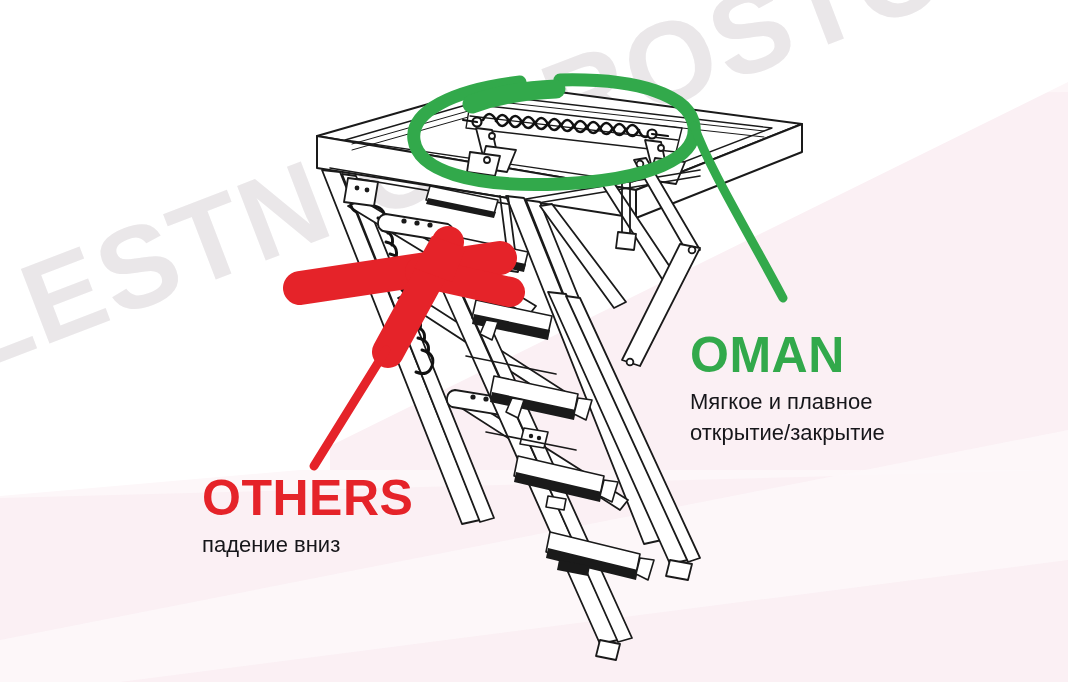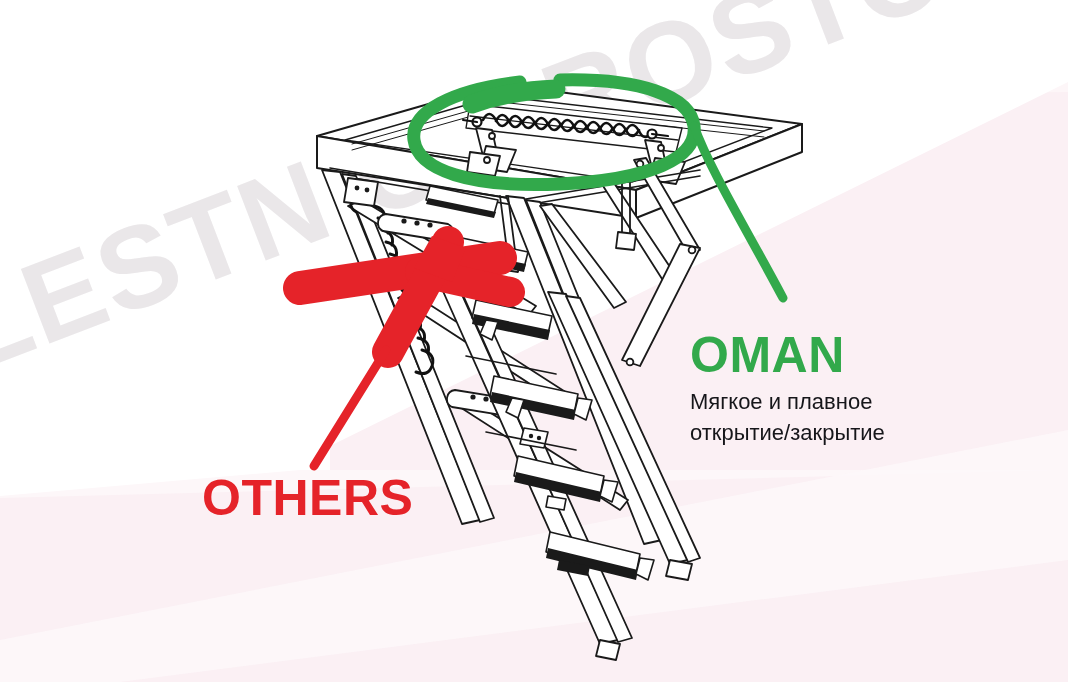--- a/index.html
+++ b/index.html
@@ -317,16 +317,17 @@
   <div id="txt-layer">
 
     <div class="block" id="oman-block">
       <div class="kicker green">OMAN</div>
       <div class="sub">Мягкое и плавное</div>
       <div class="sub">открытие/закрытие</div>
     </div>
 
     <div class="block" id="others-block">
       <div class="kicker red">OTHERS</div>
+      <div class="sub">падение вниз</div>
     </div>
 
   </div>
 </div>
 
 </body></html>

